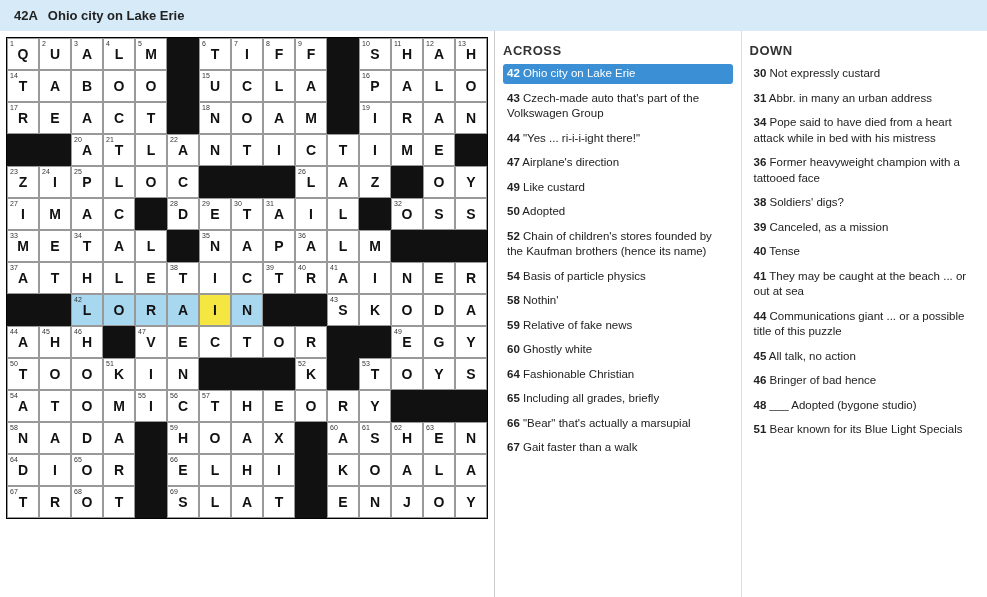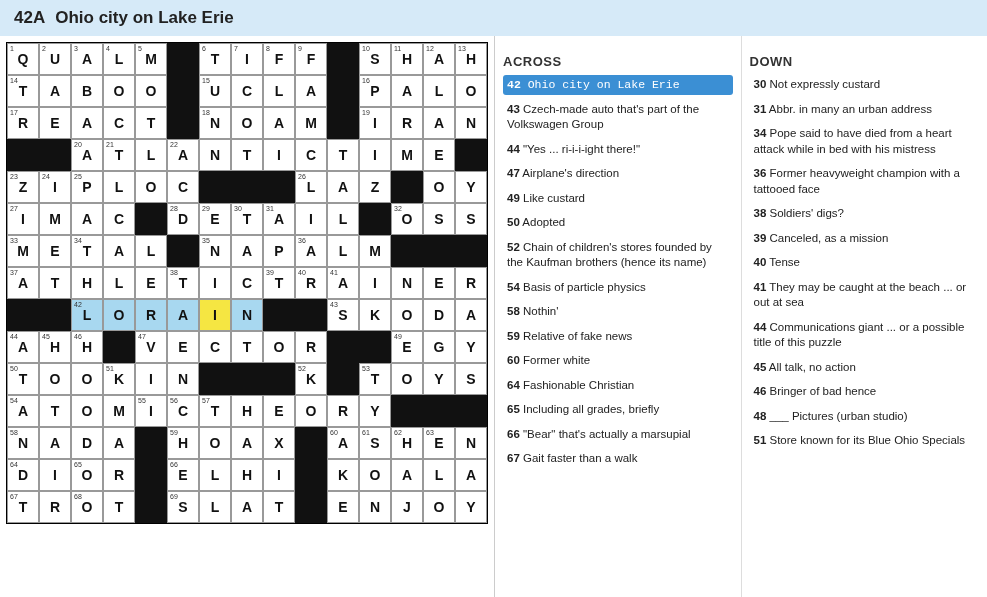--- a/index.html
+++ b/index.html
@@ -1,21 +1,21 @@
 <!DOCTYPE html>
 <html><head>
   <meta charset="utf-8">
   <style>
     * { box-sizing: border-box; margin: 0; padding: 0; }
     body { font-family: Arial, sans-serif; background: #fff; width: 987px; height: 597px; overflow: hidden; display: flex; flex-direction: column; }
 
     #header {
       background: #d6eaf8;
       padding: 8px 14px;
-      font-size: 17px;
+      font-size: 13px;
       font-weight: bold;
       color: #222;
       display: flex;
       align-items: center;
       gap: 10px;
     }
     #header .clue-num { color: #222; }
 
     #main { display: flex; flex: 1; overflow: hidden; }
 
@@ -61,21 +61,21 @@
     }
 
     
     #clues-panel {
       display: flex;
       flex: 1;
       overflow: hidden;
     }
     .clue-col {
       flex: 1;
-      padding: 18px 8px;
+      padding: 12px 8px;
       overflow-y: auto;
       border-right: 1px solid #ddd;
     }
     .clue-col:last-child { border-right: none; }
     .clue-col-title {
       font-size: 13px;
       font-weight: bold;
       color: #333;
       margin-bottom: 6px;
       text-transform: uppercase;
@@ -86,21 +86,20 @@
       color: #222;
       margin-bottom: 5px;
       line-height: 1.35;
       padding: 2px 4px;
       border-radius: 2px;
     }
     .clue-item.active {
       background: #3b8fd4;
       color: #fff;
       border-radius: 3px;
-      font-family: Liberation Mono, monospace;
     }
     .clue-item span.clue-num { font-weight: bold; }
   </style>
 </head>
 <body>
 
 <div id="header">
   <span class="clue-num">42A</span>
   <span>Ohio city on Lake Erie</span>
 </div>
@@ -343,39 +342,39 @@
           <div class="clue-item active"><span class="clue-num">42</span> <span>Ohio city on Lake Erie</span></div>
           <div class="clue-item"><span class="clue-num">43</span> <span>Czech-made auto that's part of the Volkswagen Group</span></div>
           <div class="clue-item"><span class="clue-num">44</span> <span>"Yes ... ri-i-i-ight there!"</span></div>
           <div class="clue-item"><span class="clue-num">47</span> <span>Airplane's direction</span></div>
           <div class="clue-item"><span class="clue-num">49</span> <span>Like custard</span></div>
           <div class="clue-item"><span class="clue-num">50</span> <span>Adopted</span></div>
           <div class="clue-item"><span class="clue-num">52</span> <span>Chain of children's stores founded by the Kaufman brothers (hence its name)</span></div>
           <div class="clue-item"><span class="clue-num">54</span> <span>Basis of particle physics</span></div>
           <div class="clue-item"><span class="clue-num">58</span> <span>Nothin'</span></div>
           <div class="clue-item"><span class="clue-num">59</span> <span>Relative of fake news</span></div>
-          <div class="clue-item"><span class="clue-num">60</span> <span>Former white</span></div>
+          <div class="clue-item"><span class="clue-num">60</span> <span>Ghostly white</span></div>
           <div class="clue-item"><span class="clue-num">64</span> <span>Fashionable Christian</span></div>
           <div class="clue-item"><span class="clue-num">65</span> <span>Including all grades, briefly</span></div>
           <div class="clue-item"><span class="clue-num">66</span> <span>"Bear" that's actually a marsupial</span></div>
           <div class="clue-item"><span class="clue-num">67</span> <span>Gait faster than a walk</span></div>
         </div>
     </div>
     <div class="clue-col">
       <div class="clue-col-title">DOWN</div>
       <div id="down-list">
           <div class="clue-item"><span class="clue-num">30</span> <span>Not expressly custard</span></div>
           <div class="clue-item"><span class="clue-num">31</span> <span>Abbr. in many an urban address</span></div>
           <div class="clue-item"><span class="clue-num">34</span> <span>Pope said to have died from a heart attack while in bed with his mistress</span></div>
           <div class="clue-item"><span class="clue-num">36</span> <span>Former heavyweight champion with a tattooed face</span></div>
           <div class="clue-item"><span class="clue-num">38</span> <span>Soldiers' digs?</span></div>
           <div class="clue-item"><span class="clue-num">39</span> <span>Canceled, as a mission</span></div>
           <div class="clue-item"><span class="clue-num">40</span> <span>Tense</span></div>
           <div class="clue-item"><span class="clue-num">41</span> <span>They may be caught at the beach ... or out at sea</span></div>
           <div class="clue-item"><span class="clue-num">44</span> <span>Communications giant ... or a possible title of this puzzle</span></div>
           <div class="clue-item"><span class="clue-num">45</span> <span>All talk, no action</span></div>
           <div class="clue-item"><span class="clue-num">46</span> <span>Bringer of bad hence</span></div>
-          <div class="clue-item"><span class="clue-num">48</span> <span>___ Pictures (urban studio)</span></div>
-          <div class="clue-item"><span class="clue-num">51</span> <span>Store known for its Blue Ohio Specials</span></div>
+          <div class="clue-item"><span class="clue-num">48</span> <span>___ Adopted (bygone studio)</span></div>
+          <div class="clue-item"><span class="clue-num">51</span> <span>Bear known for its Blue Light Specials</span></div>
         </div>
     </div>
   </div>
 </div>
 
 </body></html>

